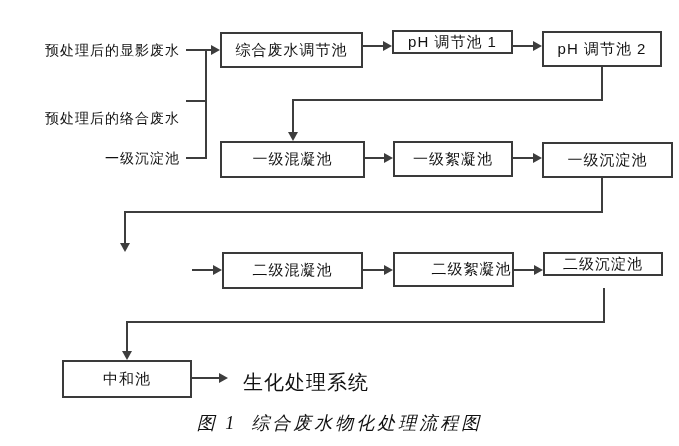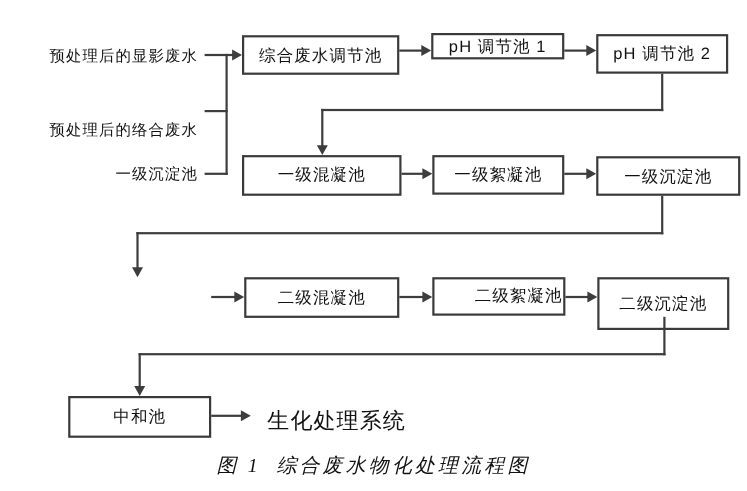--- a/index.html
+++ b/index.html
@@ -104,21 +104,21 @@
   <div class="hline" style="left:513px;top:157px;width:22px;"></div>
   <div class="arr-r" style="left:533px;top:153px;"></div>
 
   <div class="vline" style="left:601px;top:178px;height:35px;"></div>
   <div class="hline" style="left:124px;top:211px;width:479px;"></div>
   <div class="vline" style="left:124px;top:211px;height:33px;"></div>
   <div class="arr-d" style="left:120px;top:243px;"></div>
 
   <div class="box" style="left:222px;top:252px;width:141px;height:37px;">二级混凝池</div>
   <div class="box" style="left:393px;top:252px;width:121px;height:35px;padding-left:36px;">二级絮凝池</div>
-  <div class="box" style="left:543px;top:252px;width:120px;height:48px;">二级沉淀池</div>
+  <div class="box" style="left:543px;top:252px;width:120px;height:24px;">二级沉淀池</div>
 
   <div class="hline" style="left:192px;top:269px;width:22px;"></div>
   <div class="arr-r" style="left:213px;top:265px;"></div>
   <div class="hline" style="left:363px;top:269px;width:22px;"></div>
   <div class="arr-r" style="left:384px;top:265px;"></div>
   <div class="hline" style="left:514px;top:269px;width:21px;"></div>
   <div class="arr-r" style="left:534px;top:265px;"></div>
 
   <div class="vline" style="left:603px;top:288px;height:35px;"></div>
   <div class="hline" style="left:126px;top:321px;width:479px;"></div>

